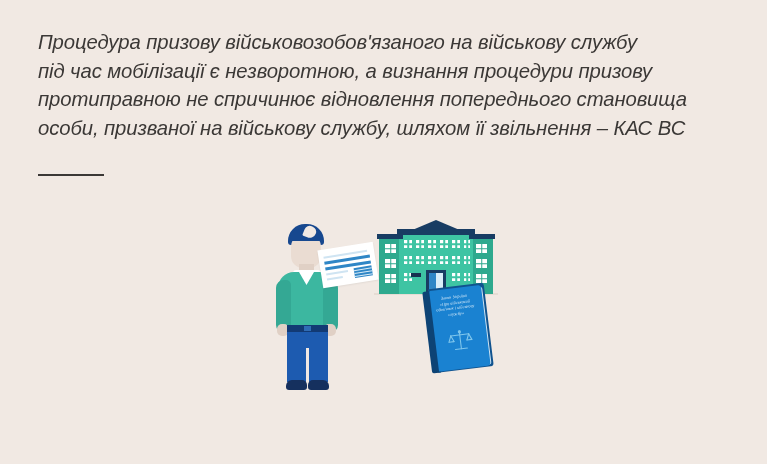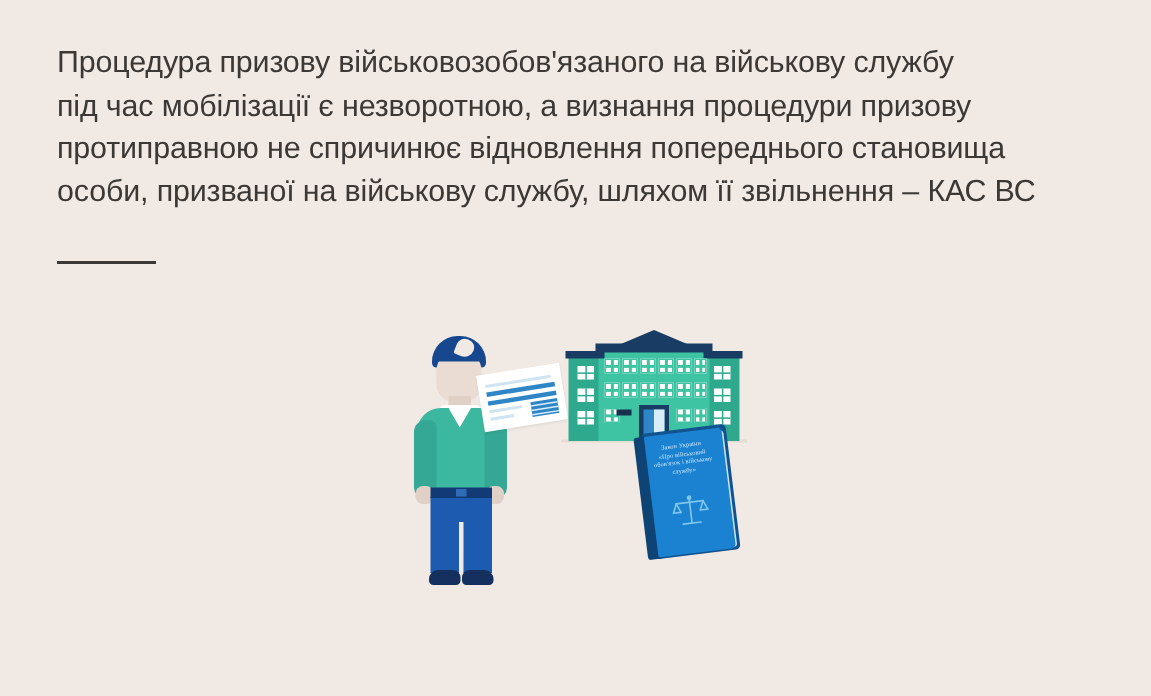--- a/index.html
+++ b/index.html
@@ -12,20 +12,21 @@
     overflow: hidden;
     background: #f1e9e3;
     font-family: "Liberation Sans", sans-serif;
   }
 
   #page {
     position: relative;
     width: 690px;
     height: 464px;
     background: #f1e9e3;
+    font-style: italic;
   }
 
   
   .headline-block {
     position: absolute;
     left: 38px;
     top: 28px;
     width: 700px;
   }
   .headline {

